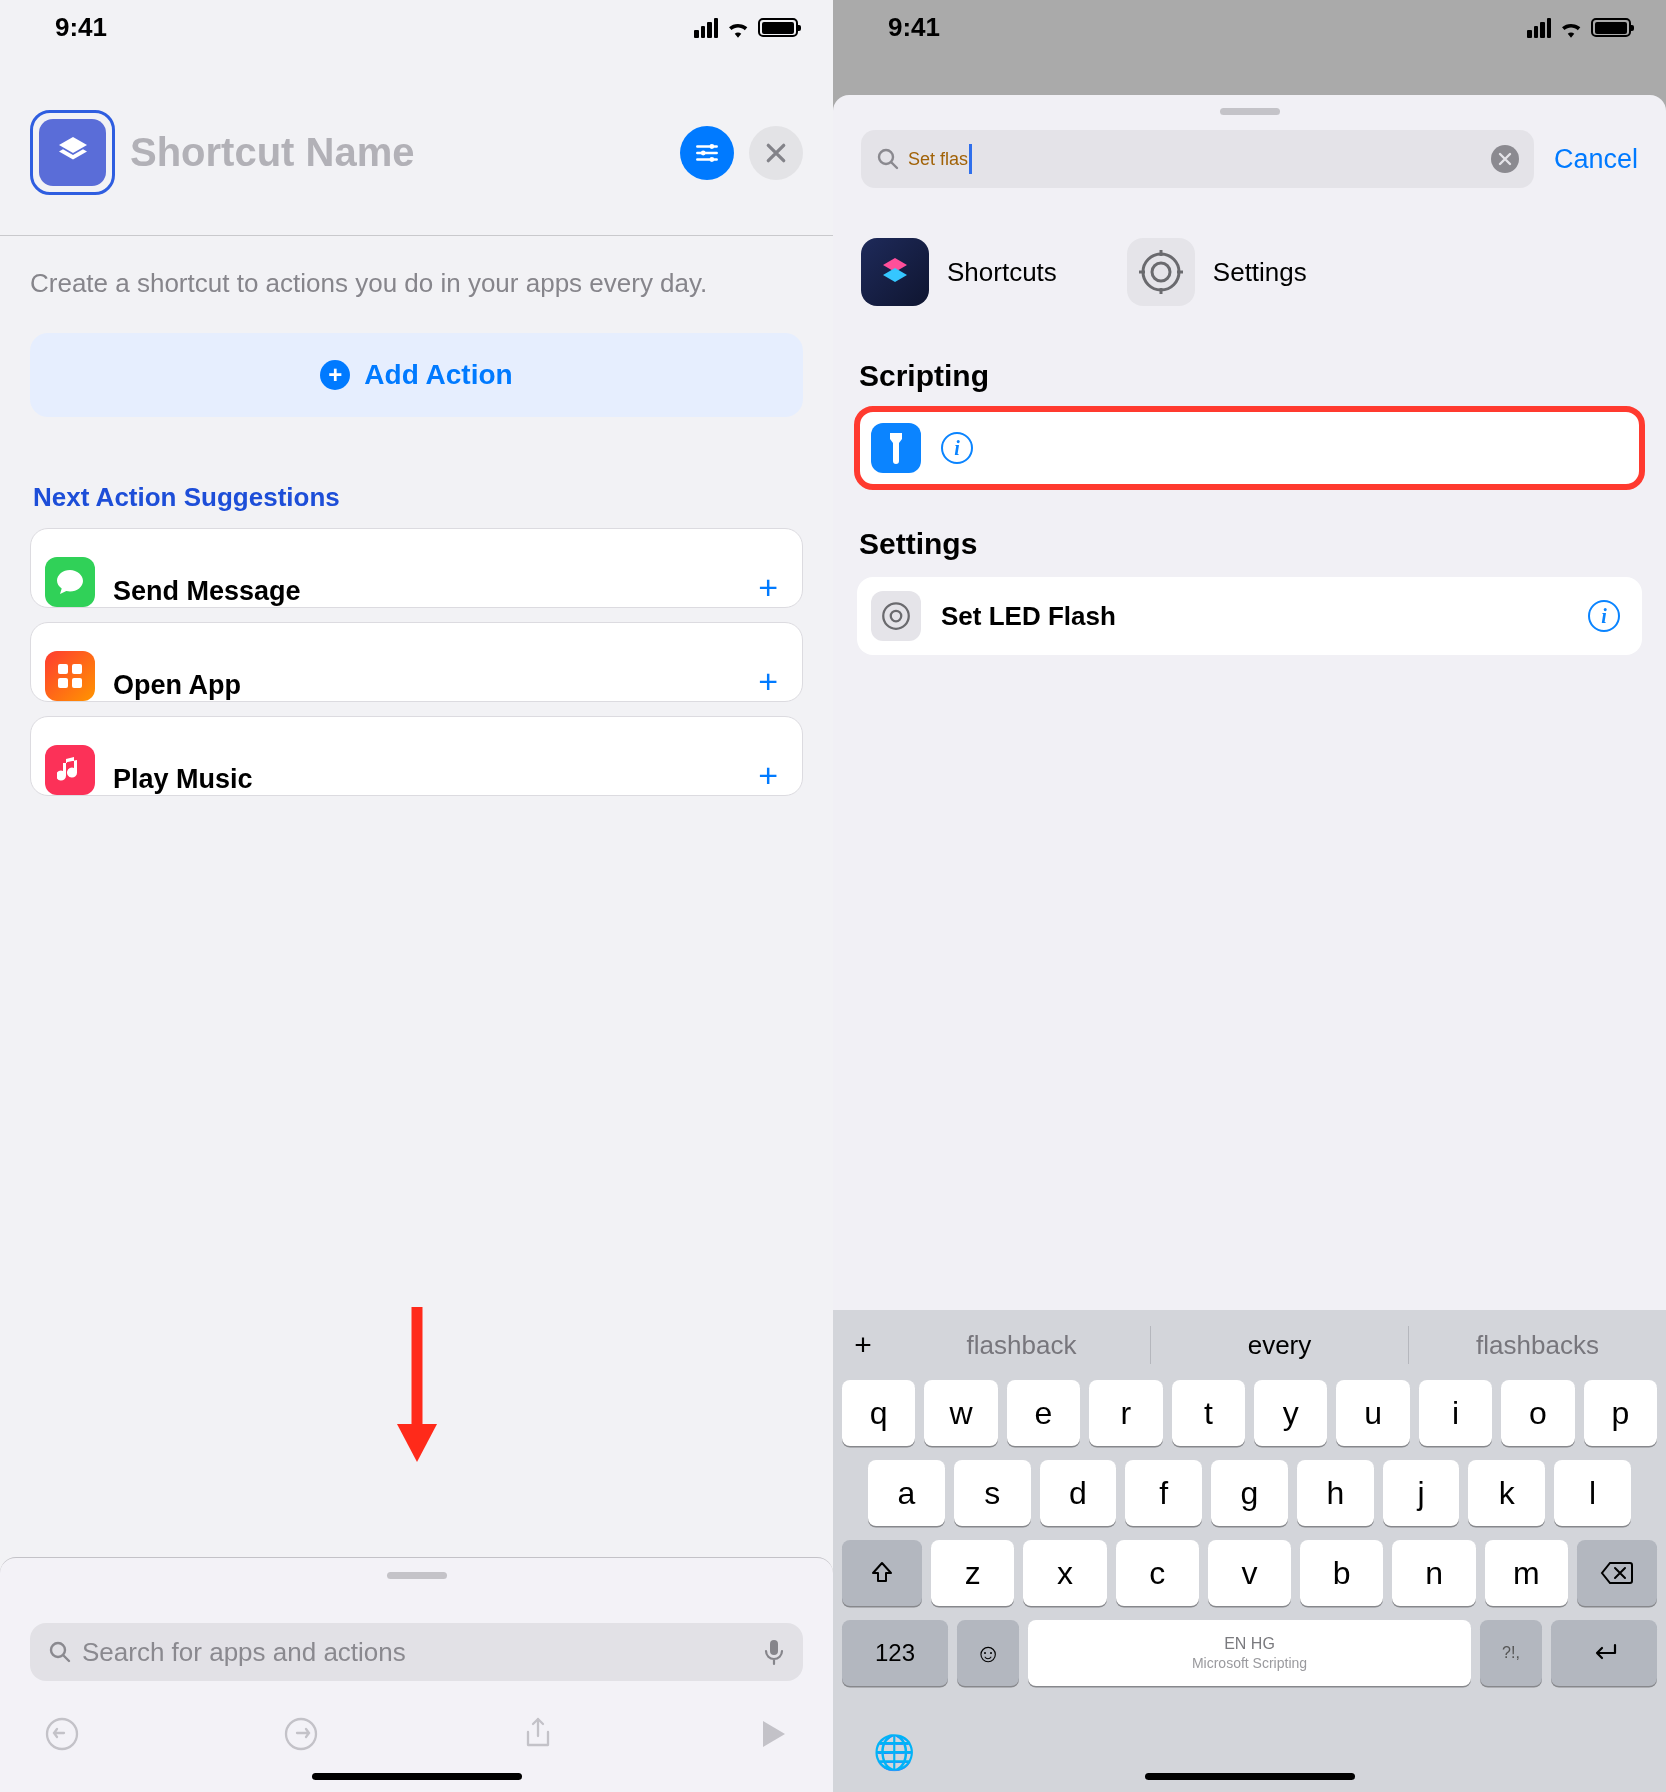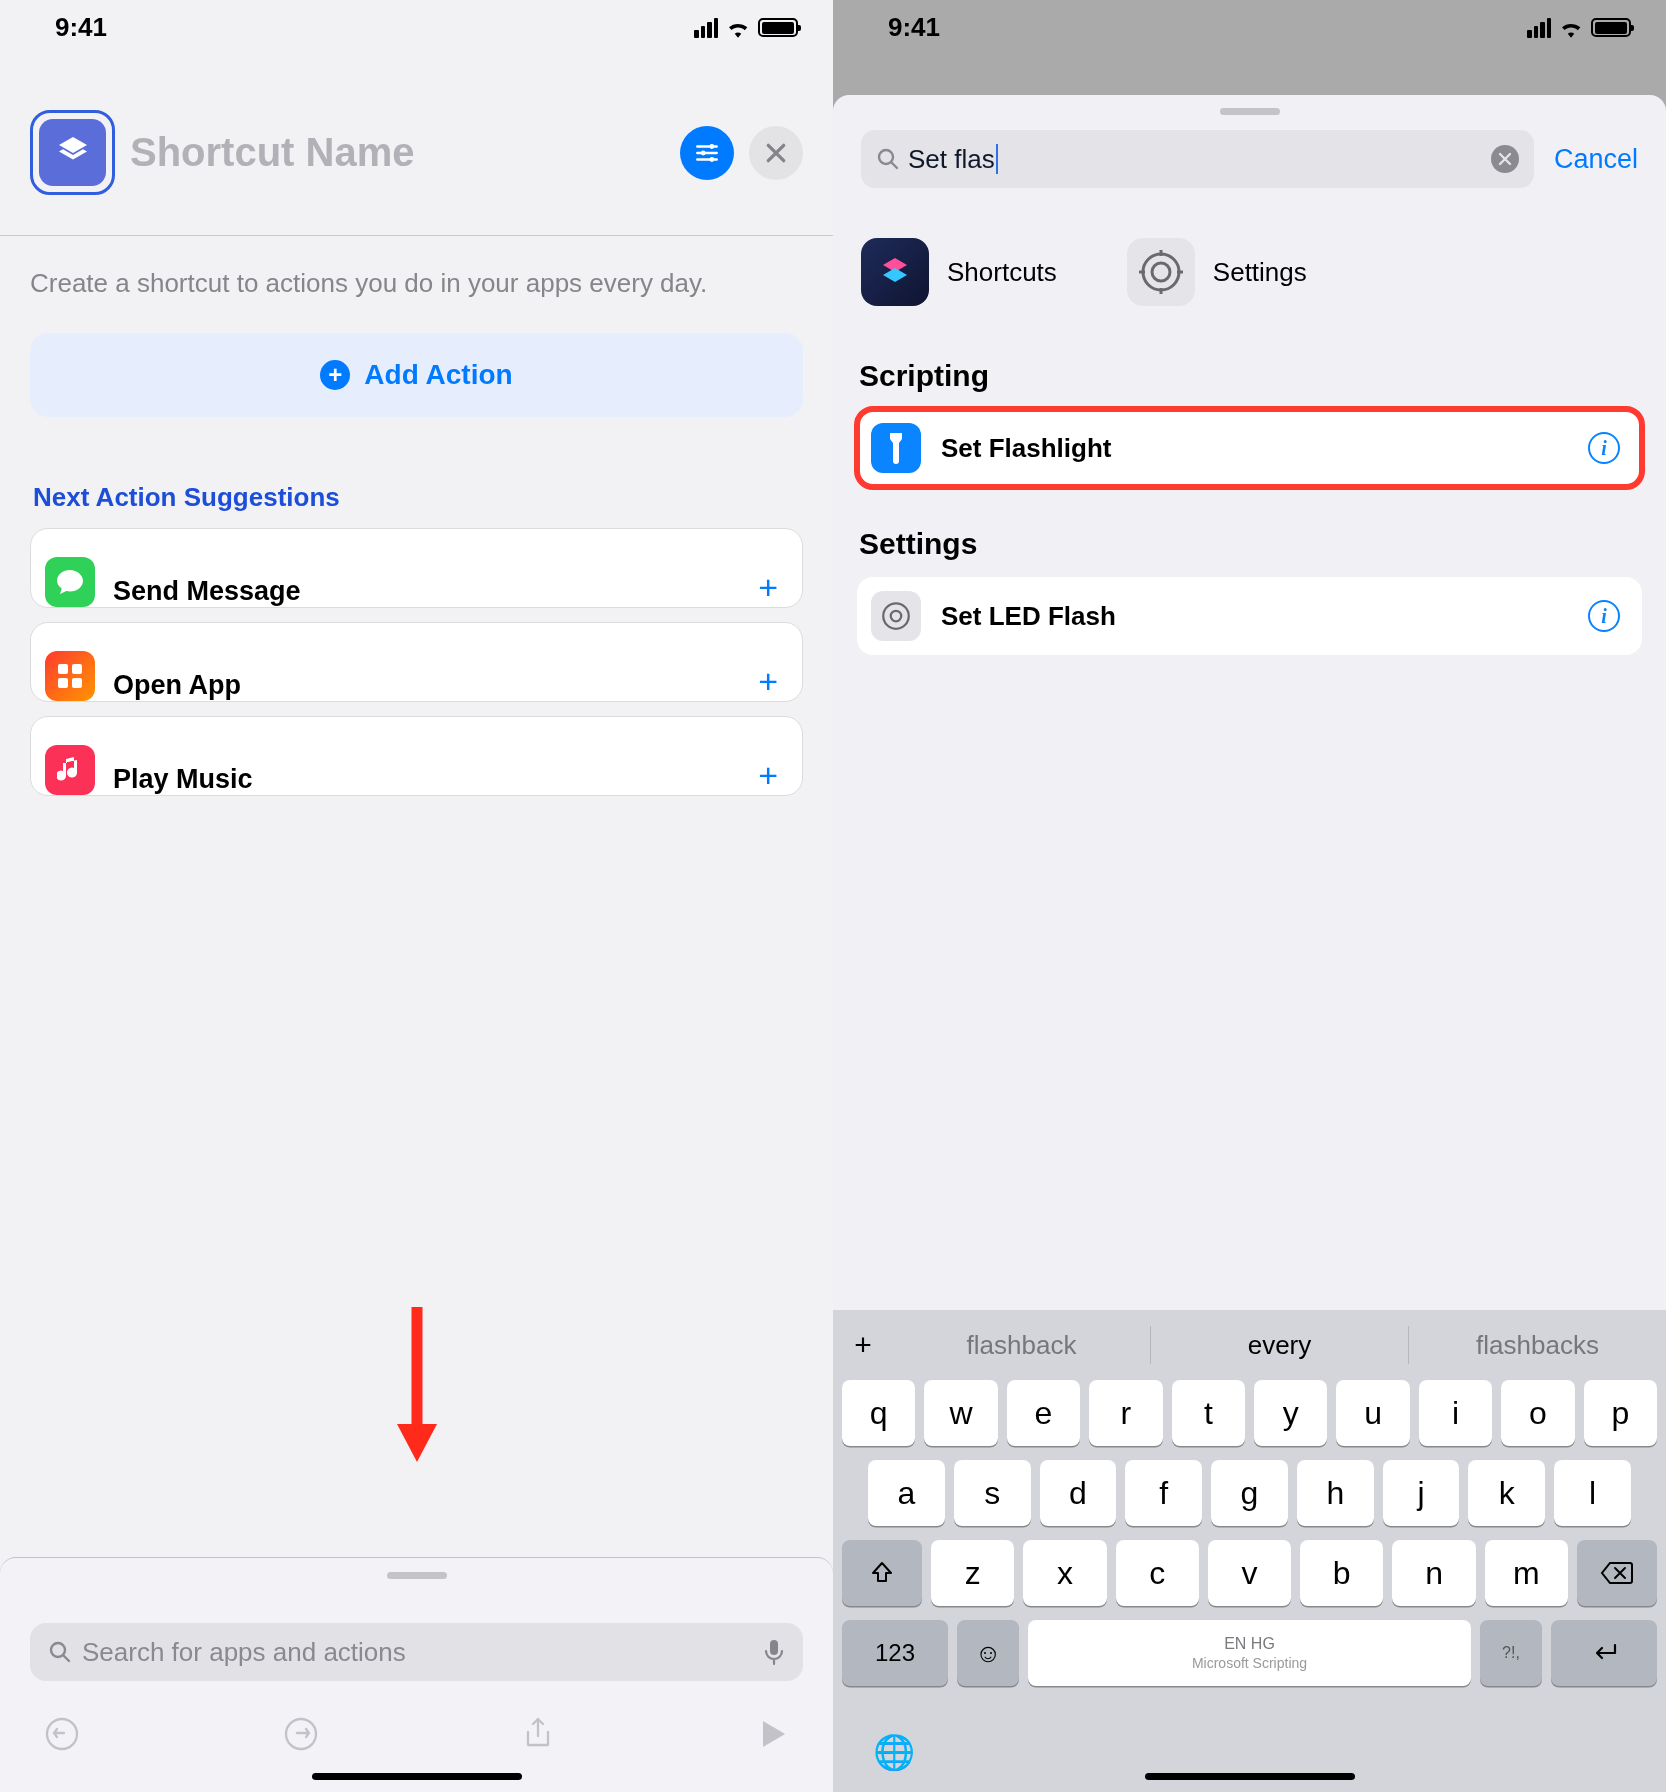--- a/index.html
+++ b/index.html
@@ -53,21 +53,21 @@
   .tool-row { display:flex; justify-content:space-between; align-items:center; margin-top:35px; padding:0 15px; color:#c3c2c8; }
   .home-ind { position:absolute; bottom:12px; left:50%; transform:translateX(-50%); width:210px; height:7px; background:#000; border-radius:5px; }
 
   
   .phone.right { background:#aaa; }
   .rsheet { position:absolute; top:95px; left:0; right:0; bottom:0; background:#f1f0f5; border-radius:16px 16px 0 0; }
   .grab2 { width:60px; height:7px; background:#c4c3c8; border-radius:4px; margin:13px auto 15px auto; }
   .srow { display:flex; align-items:center; gap:20px; padding:0 28px; }
   .sbox { flex:1; height:58px; background:#e4e3e8; border-radius:14px; display:flex; align-items:center; padding:0 15px; }
   .sbox .mag { color:#8a898f; margin-right:8px; }
-  .sbox .txt { font-size:26px; color:#0f172a; }
+  .sbox .txt { font-size:18px; color:#a16207; }
   .cursor { display:inline-block; width:2.5px; height:30px; background:#2f6fec; vertical-align:middle; margin-left:1px; }
   .sbox .clear { width:28px; height:28px; background:#8b8a90; border-radius:50%; display:flex; align-items:center; justify-content:center; color:#e4e3e8; font-size:18px; }
   .cancel { color:#007aff; font-size:27px; }
 
   .apps { display:flex; gap:70px; padding:50px 28px 35px 28px; align-items:center; }
   .app { display:flex; align-items:center; gap:18px; }
   .app .aicn { width:68px; height:68px; border-radius:16px; display:flex; align-items:center; justify-content:center; }
   .aicn.sc { background:linear-gradient(135deg,#1e2a5a,#0f1530); }
   .aicn.st { background:#e5e4e9; }
   .app .albl { font-size:26px; font-weight:500; }
@@ -303,21 +303,20 @@
     </div>
 
     <div class="sect-r">
       <div class="sect-h">Scripting</div>
       <div class="row-card hl">
         <div class="ricn flash">
           <svg width="24" height="34" viewBox="0 0 24 34">
               <path d="M6 2h12v6l-3 4v18a3 3 0 0 1-6 0V12L6 8V2z" fill="#fff"></path>
             </svg>
         </div>
-        <span class="rlbl">Set Flashlight</span>
         <span class="info-i">i</span>
       </div>
 
       <div class="sect-h" style="margin-top:40px">Settings</div>
       <div class="row-card">
         <div class="ricn sett">
           <svg width="36" height="36" viewBox="0 0 48 48">
               <circle cx="24" cy="24" r="17" fill="none" stroke="#6a6a6e" stroke-width="3"></circle>
               <circle cx="24" cy="24" r="7" fill="none" stroke="#6a6a6e" stroke-width="3"></circle>
             </svg>

